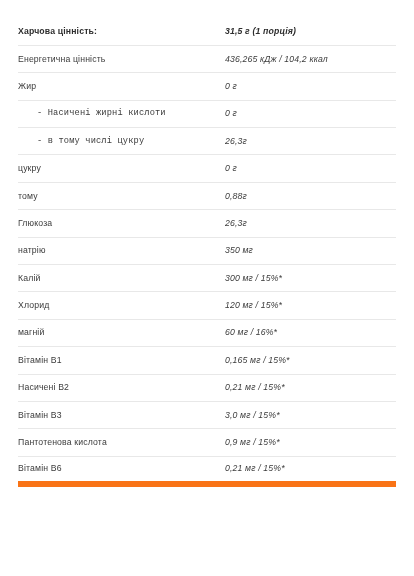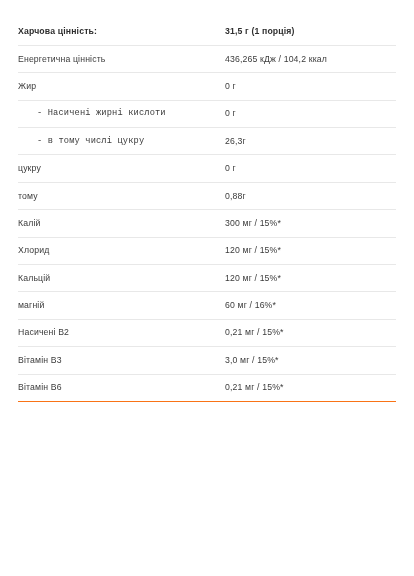--- a/index.html
+++ b/index.html
@@ -47,36 +47,37 @@
 
   .col-label { width: 207px; }
   .col-value { width: 171px; }
 
   .cell-label {
     padding-left: 1px;
   }
 
   .cell-value {
     padding-left: 0;
+    font-style: italic;
   }
 
   
   tr.row-header td {
     font-weight: bold;
     color: #2e2e2e;
   }
 
   
   tr.row-sub td.cell-label {
     padding-left: 19px;
     font-family: Liberation Mono, monospace;
   }
 
   .nutrition-table tr:last-child td {
-    border-bottom: 1px solid #f97316;
+    border-bottom: 6px solid #f97316;
   }
 </style>
 </head>
 <body>
 
 <div class="nutrition-panel">
   <table class="nutrition-table">
     <colgroup>
       <col class="col-label">
       <col class="col-value">
@@ -104,42 +105,54 @@
         </tr>
         <tr>
           <td class="cell-label">цукру</td>
           <td class="cell-value">0 г</td>
         </tr>
         <tr>
           <td class="cell-label">тому</td>
           <td class="cell-value">0,88г</td>
         </tr>
         <tr>
+          <td class="cell-label">Глюкоза</td>
+          <td class="cell-value">26,3г</td>
+        </tr>
+        <tr>
+          <td class="cell-label">натрію</td>
+          <td class="cell-value">350 мг</td>
+        </tr>
+        <tr>
           <td class="cell-label">Калій</td>
           <td class="cell-value">300 мг / 15%*</td>
         </tr>
         <tr>
           <td class="cell-label">Хлорид</td>
           <td class="cell-value">120 мг / 15%*</td>
         </tr>
         <tr>
-          <td class="cell-label">Кальцій</td>
-          <td class="cell-value">120 мг / 15%*</td>
+          <td class="cell-label">магній</td>
+          <td class="cell-value">60 мг / 16%*</td>
         </tr>
         <tr>
-          <td class="cell-label">магній</td>
-          <td class="cell-value">60 мг / 16%*</td>
+          <td class="cell-label">Вітамін B1</td>
+          <td class="cell-value">0,165 мг / 15%*</td>
         </tr>
         <tr>
           <td class="cell-label">Насичені B2</td>
           <td class="cell-value">0,21 мг / 15%*</td>
         </tr>
         <tr>
           <td class="cell-label">Вітамін B3</td>
           <td class="cell-value">3,0 мг / 15%*</td>
         </tr>
         <tr>
+          <td class="cell-label">Пантотенова кислота</td>
+          <td class="cell-value">0,9 мг / 15%*</td>
+        </tr>
+        <tr>
           <td class="cell-label">Вітамін B6</td>
           <td class="cell-value">0,21 мг / 15%*</td>
         </tr>
       </tbody>
   </table>
 </div>
 
 </body></html>

